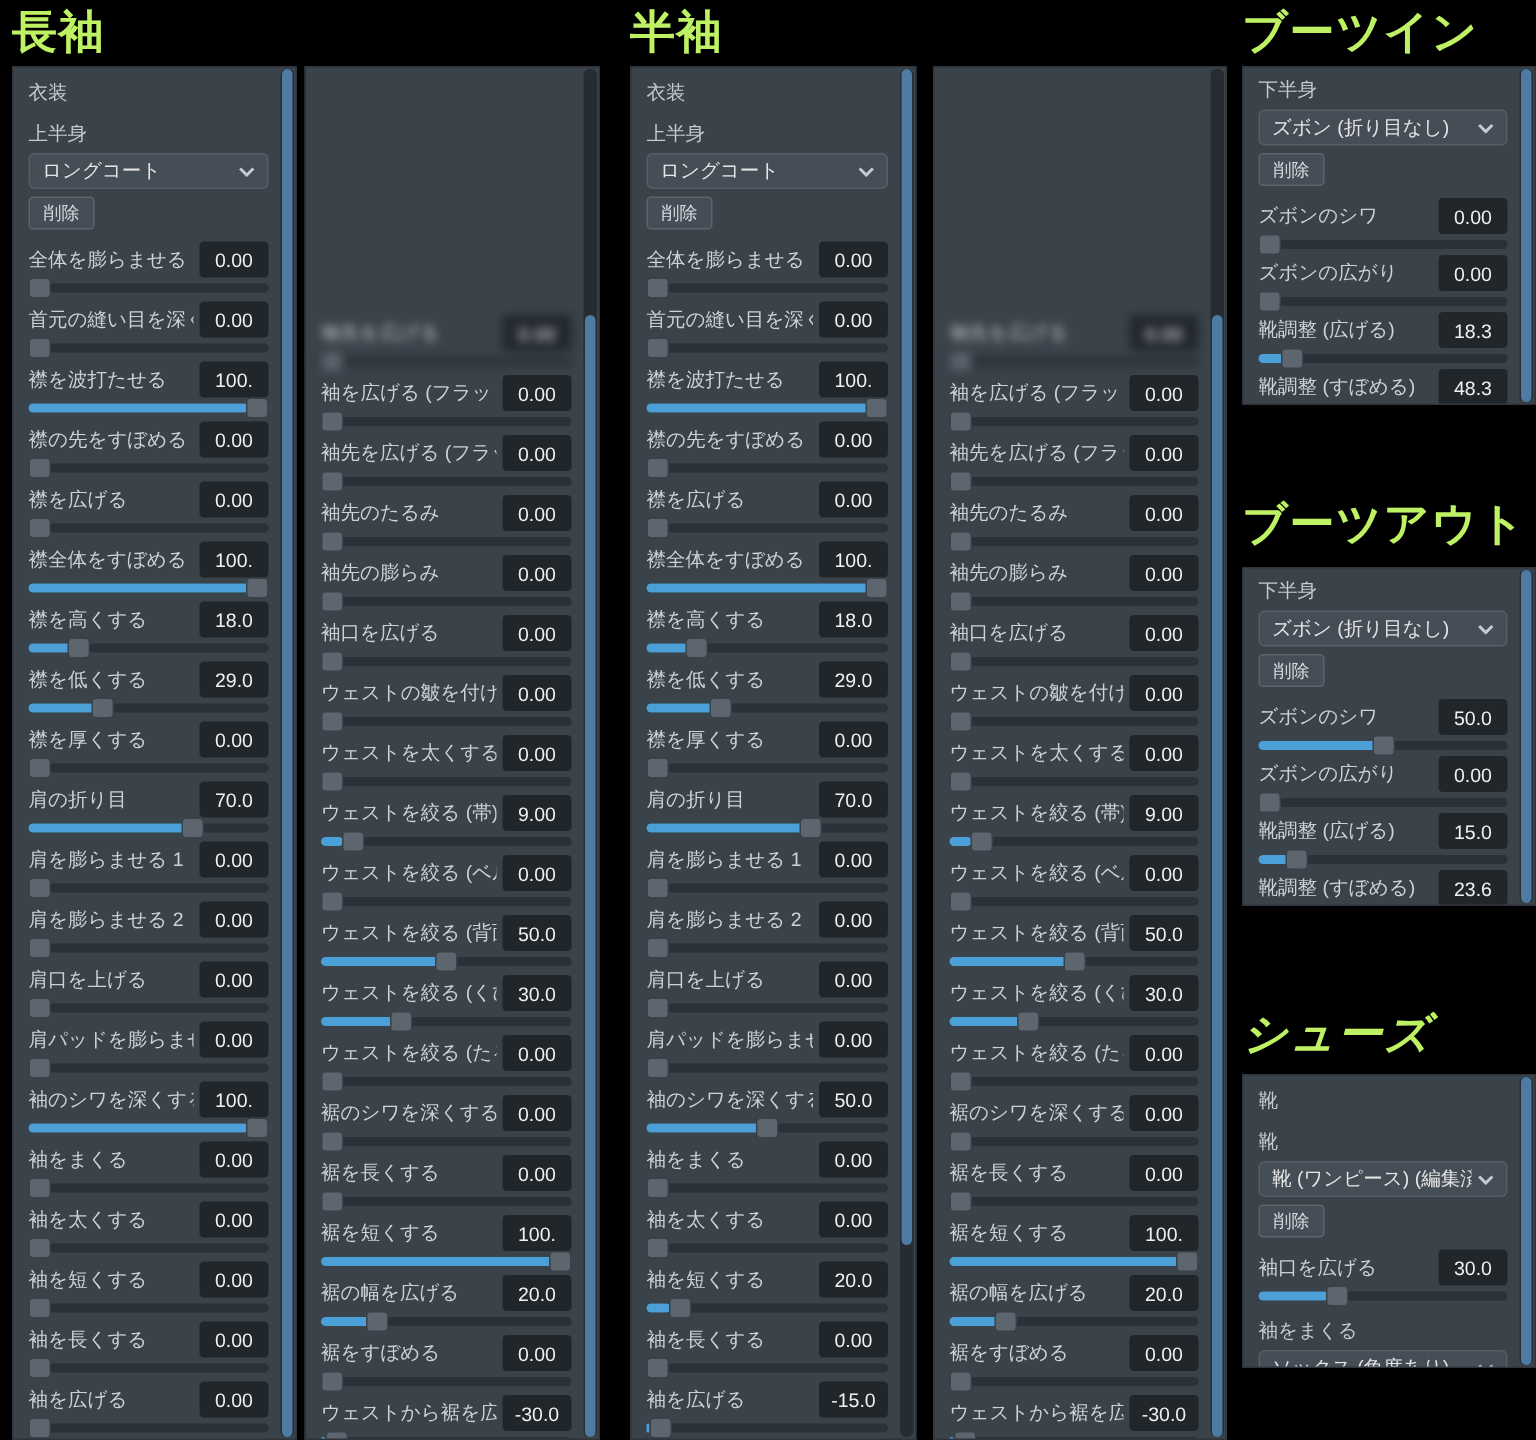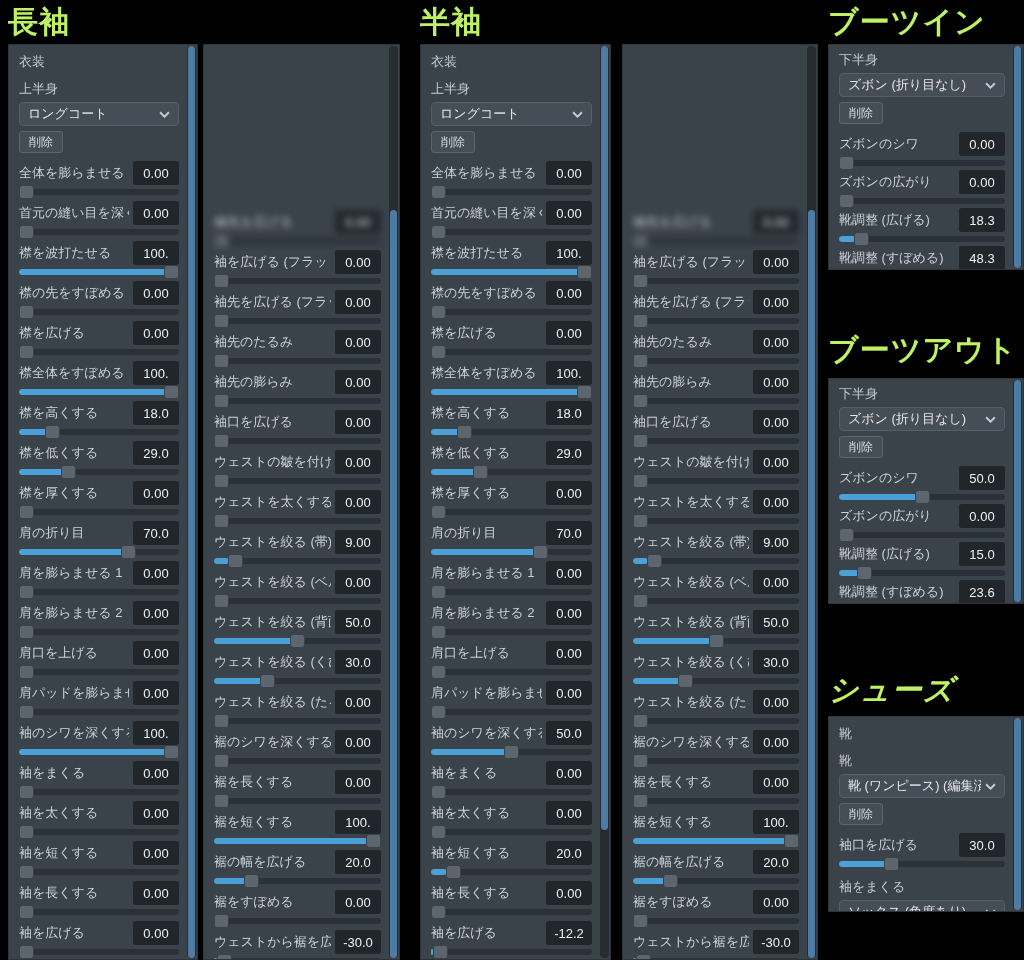--- a/index.html
+++ b/index.html
@@ -742,21 +742,21 @@
         </div>
         <div class="strackwrap">
           <div class="strack">
             <div class="sfill" style="width: 0%;"></div>
             <div class="sthumb" style="left: calc(0% + 0px);"></div>
           </div>
         </div>
       </div><div class="srow">
         <div class="srow-top">
           <span class="slabel">袖を広げる</span>
-          <span class="svalue">-12.2</span>
+          <span class="svalue">-15.0</span>
         </div>
         <div class="strackwrap">
           <div class="strack">
             <div class="sfill" style="width: 1%;"></div>
             <div class="sthumb" style="left: calc(1% - 0.1px);"></div>
           </div>
         </div>
       </div><div class="sbar">
         <div class="sbthumb" style="top: 0%; height: 86%;"></div>
       </div></section>

